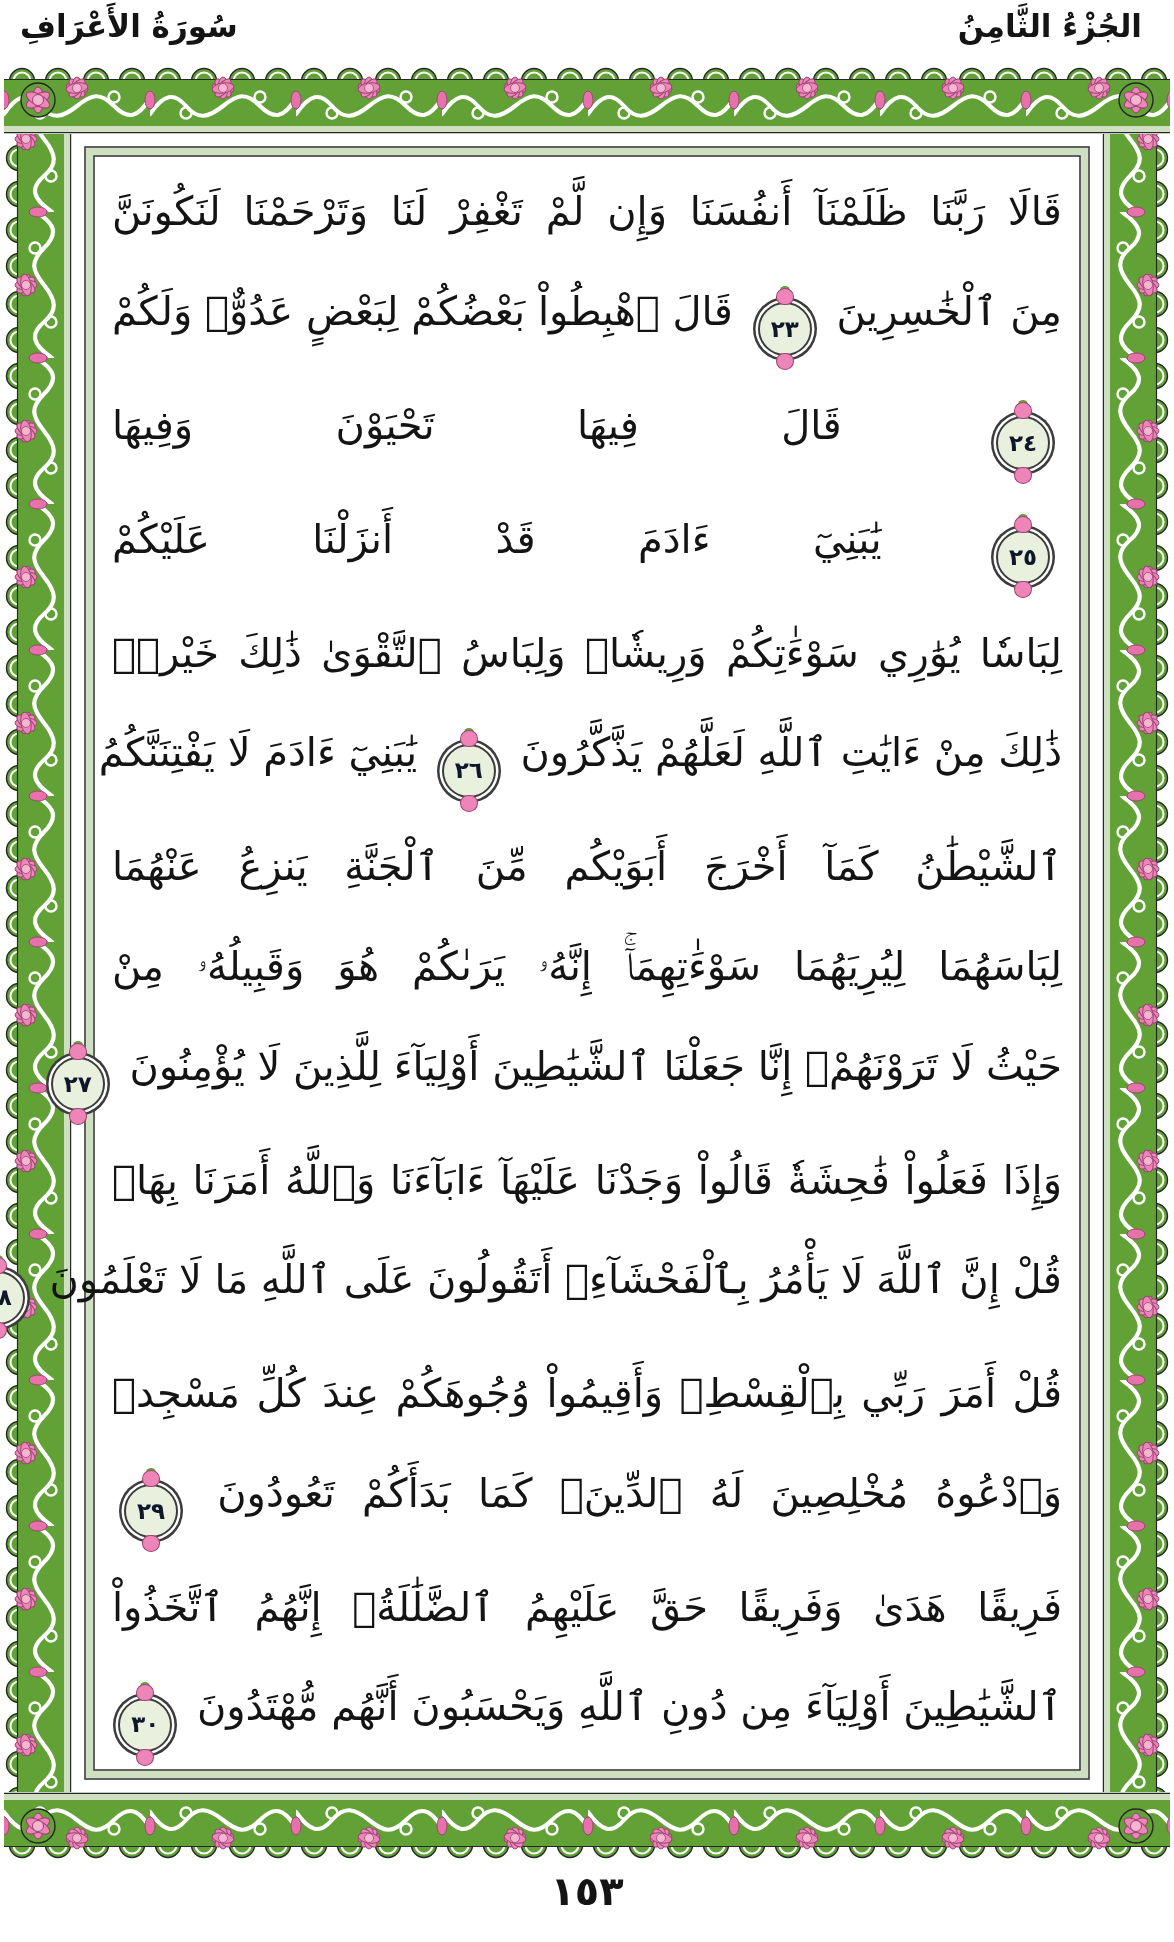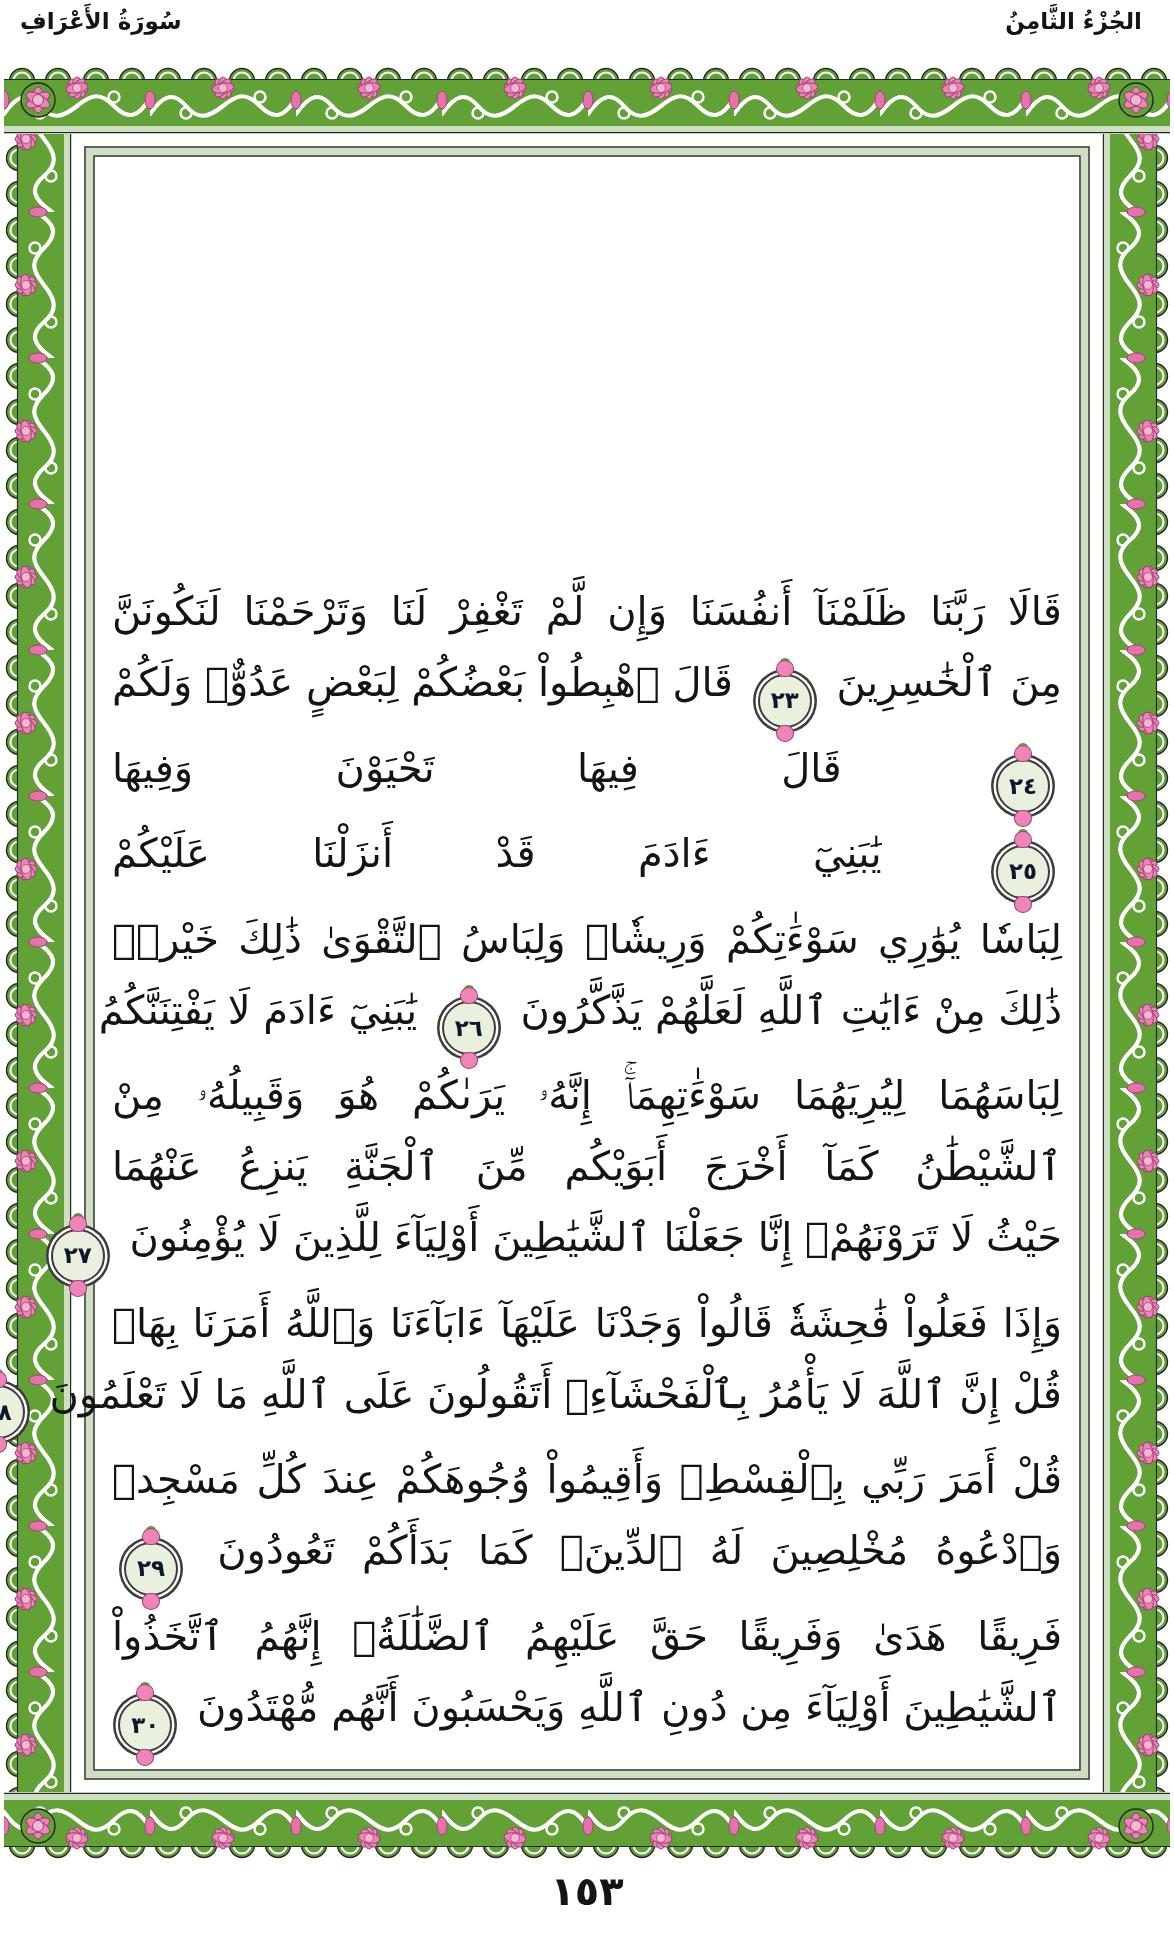--- a/index.html
+++ b/index.html
@@ -1,23 +1,23 @@
 <!DOCTYPE html>
 <html lang="ar"><head>
 <meta charset="utf-8">
 <style>
   html,body{margin:0;padding:0;background:#ffffff;}
   .page{position:relative;width:1174px;height:1942px;background:#ffffff;overflow:hidden;
         font-family:"DejaVu Sans",sans-serif;color:#141414;}
-  .hdr{position:absolute;top:8px;font-size:23px;font-weight:700;direction:rtl;white-space:nowrap;text-align:right;}
+  .hdr{position:absolute;top:8px;font-size:31px;font-weight:700;direction:rtl;white-space:nowrap;text-align:right;}
   .hdr-left{left:20px;}
   .hdr-right{right:32px;}
   .frame{position:absolute;top:66px;left:4px;}
   .qtext{position:absolute;left:112px;top:180px;width:950px;height:1572px;
-         direction:rtl;display:flex;flex-direction:column;justify-content:flex-end;gap:9px;}
+         direction:rtl;display:flex;flex-direction:column;justify-content:space-between;gap:9px;}
   .qline{font-size:40px;line-height:1.55;text-align:justify;text-align-last:justify;
          white-space:nowrap;color:#141414;}
   .med{position:relative;display:inline-flex;align-items:center;justify-content:center;
        width:50px;height:50px;border-radius:50%;background:#e9f0dd;border:2px solid #3c3c3c;
        box-shadow:0 0 0 2.5px #ffffff,0 0 0 5px #3c3c3c;margin:0 12px;vertical-align:-12px;}
   .med::before{content:"";position:absolute;top:-16px;left:50%;transform:translateX(-50%);
        width:16px;height:15px;border-radius:50% 50% 45% 45%;background:#ee85b8;
        border:1.5px solid #9c4573;box-shadow:0 -6px 0 -4px #61a135;}
   .med::after{content:"";position:absolute;bottom:-16px;left:50%;transform:translateX(-50%);
        width:16px;height:15px;border-radius:45% 45% 50% 50%;background:#ee85b8;
@@ -129,22 +129,22 @@
       <div class="qline"> <span class="med">
           <span class="mnum">٢٤</span>
         </span> <span>قَالَ فِيهَا تَحْيَوْنَ وَفِيهَا</span> </div>
       <div class="qline"> <span class="med">
           <span class="mnum">٢٥</span>
         </span> <span>يَٰبَنِيٓ ءَادَمَ قَدْ أَنزَلْنَا عَلَيْكُمْ</span> </div>
       <div class="qline"><span>لِبَاسٗا يُوَٰرِي سَوْءَٰتِكُمْ وَرِيشٗاۖ وَلِبَاسُ ٱلتَّقْوَىٰ ذَٰلِكَ خَيْرٞۚ</span> </div>
       <div class="qline"><span>ذَٰلِكَ مِنْ ءَايَٰتِ ٱللَّهِ لَعَلَّهُمْ يَذَّكَّرُونَ</span> <span class="med">
           <span class="mnum">٢٦</span>
         </span> <span>يَٰبَنِيٓ ءَادَمَ لَا يَفْتِنَنَّكُمُ</span> </div>
+      <div class="qline"><span>ٱلشَّيْطَٰنُ كَمَآ أَخْرَجَ أَبَوَيْكُم مِّنَ ٱلْجَنَّةِ يَنزِعُ عَنْهُمَا</span> </div>
       <div class="qline"><span>لِبَاسَهُمَا لِيُرِيَهُمَا سَوْءَٰتِهِمَآۚ إِنَّهُۥ يَرَىٰكُمْ هُوَ وَقَبِيلُهُۥ مِنْ</span> </div>
-      <div class="qline"><span>ٱلشَّيْطَٰنُ كَمَآ أَخْرَجَ أَبَوَيْكُم مِّنَ ٱلْجَنَّةِ يَنزِعُ عَنْهُمَا</span> </div>
       <div class="qline"><span>حَيْثُ لَا تَرَوْنَهُمْۗ إِنَّا جَعَلْنَا ٱلشَّيَٰطِينَ أَوْلِيَآءَ لِلَّذِينَ لَا يُؤْمِنُونَ</span> <span class="med">
           <span class="mnum">٢٧</span>
         </span> </div>
       <div class="qline"><span>وَإِذَا فَعَلُواْ فَٰحِشَةٗ قَالُواْ وَجَدْنَا عَلَيْهَآ ءَابَآءَنَا وَٱللَّهُ أَمَرَنَا بِهَاۗ</span> </div>
       <div class="qline"><span>قُلْ إِنَّ ٱللَّهَ لَا يَأْمُرُ بِٱلْفَحْشَآءِۖ أَتَقُولُونَ عَلَى ٱللَّهِ مَا لَا تَعْلَمُونَ</span> <span class="med">
           <span class="mnum">٢٨</span>
         </span> </div>
       <div class="qline"><span>قُلْ أَمَرَ رَبِّي بِٱلْقِسْطِۖ وَأَقِيمُواْ وُجُوهَكُمْ عِندَ كُلِّ مَسْجِدٖ</span> </div>
       <div class="qline"><span>وَٱدْعُوهُ مُخْلِصِينَ لَهُ ٱلدِّينَۚ كَمَا بَدَأَكُمْ تَعُودُونَ</span> <span class="med">
           <span class="mnum">٢٩</span>

